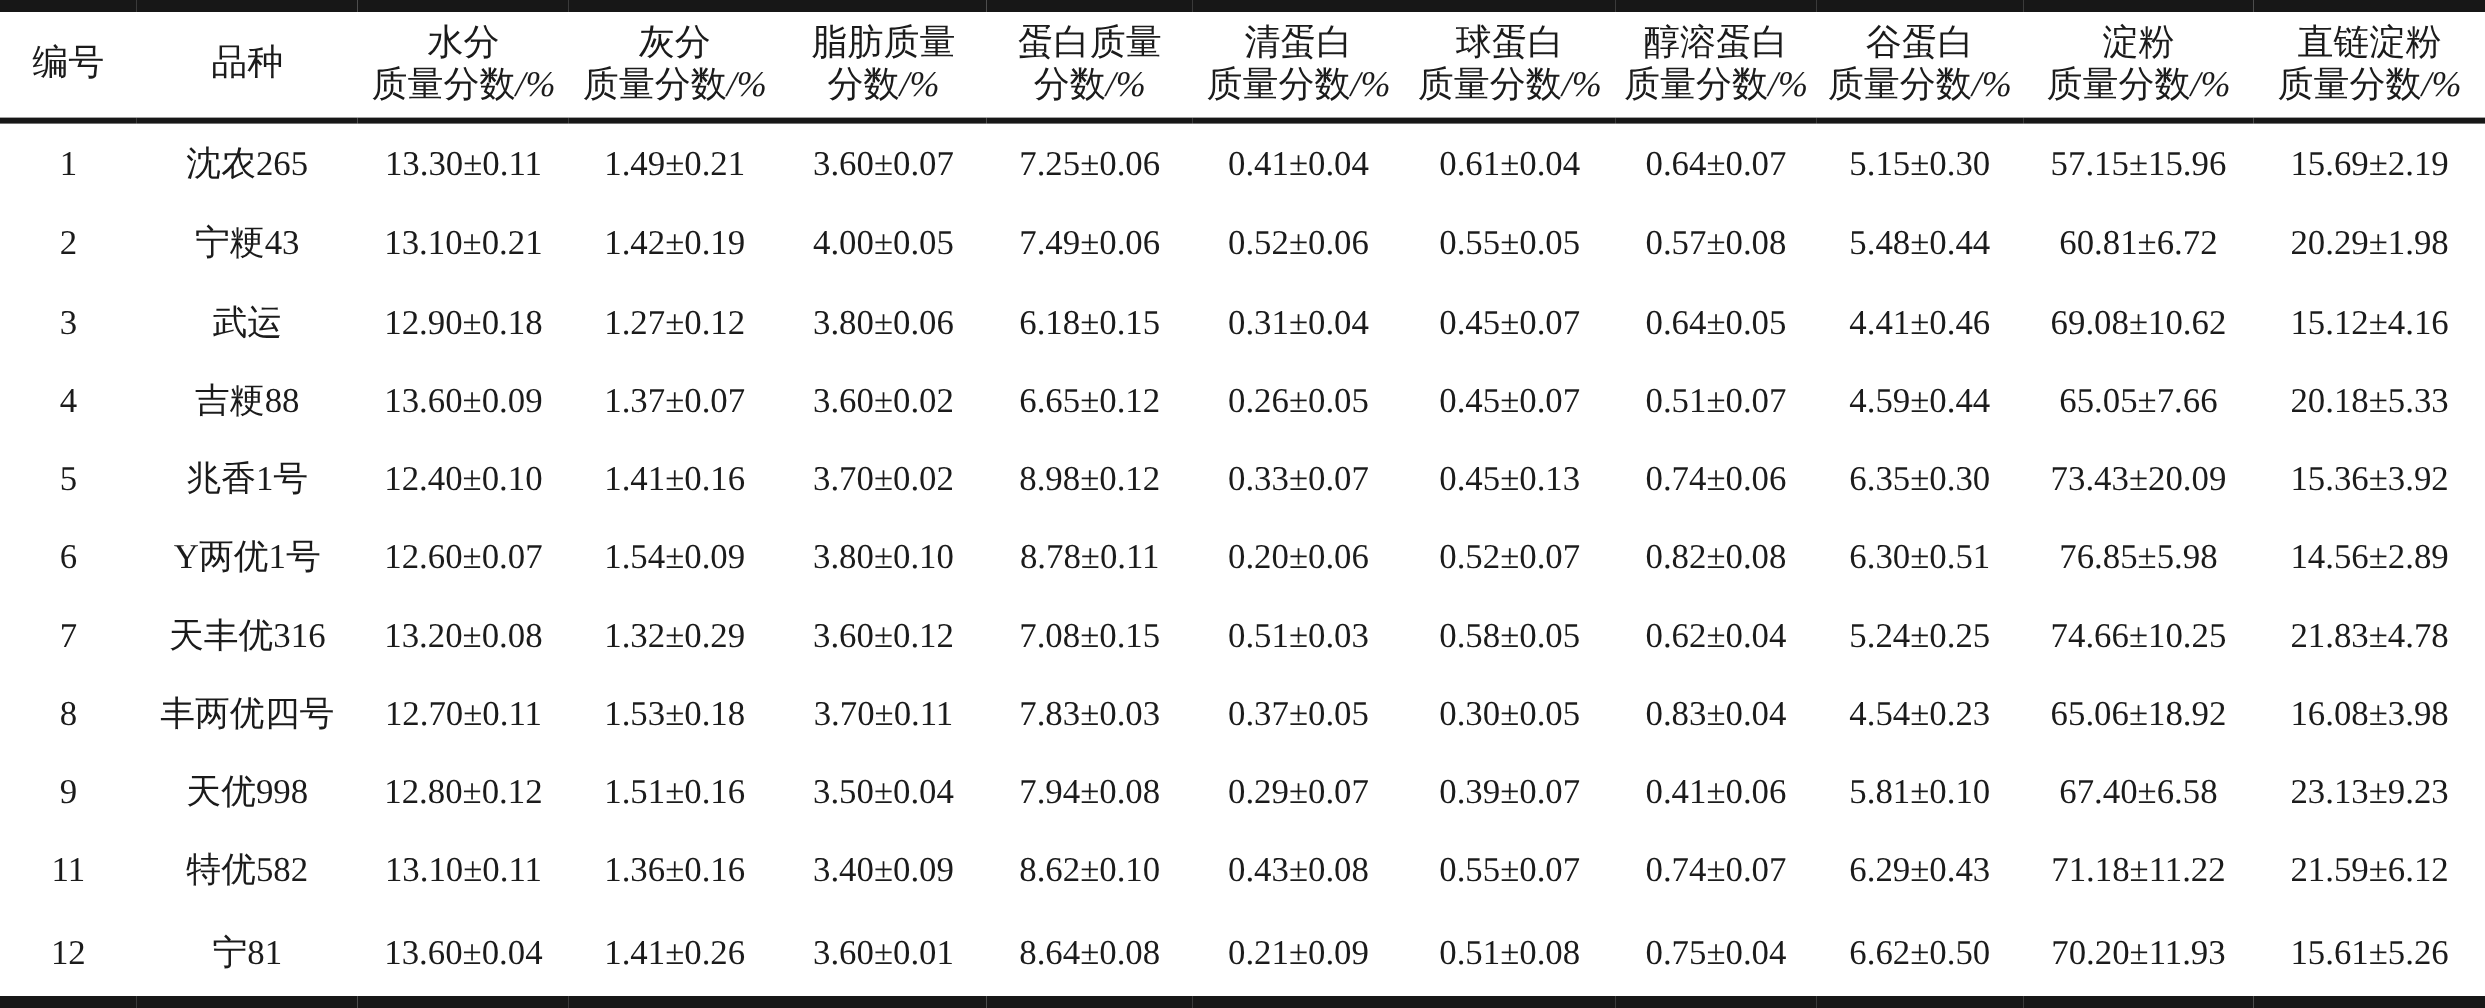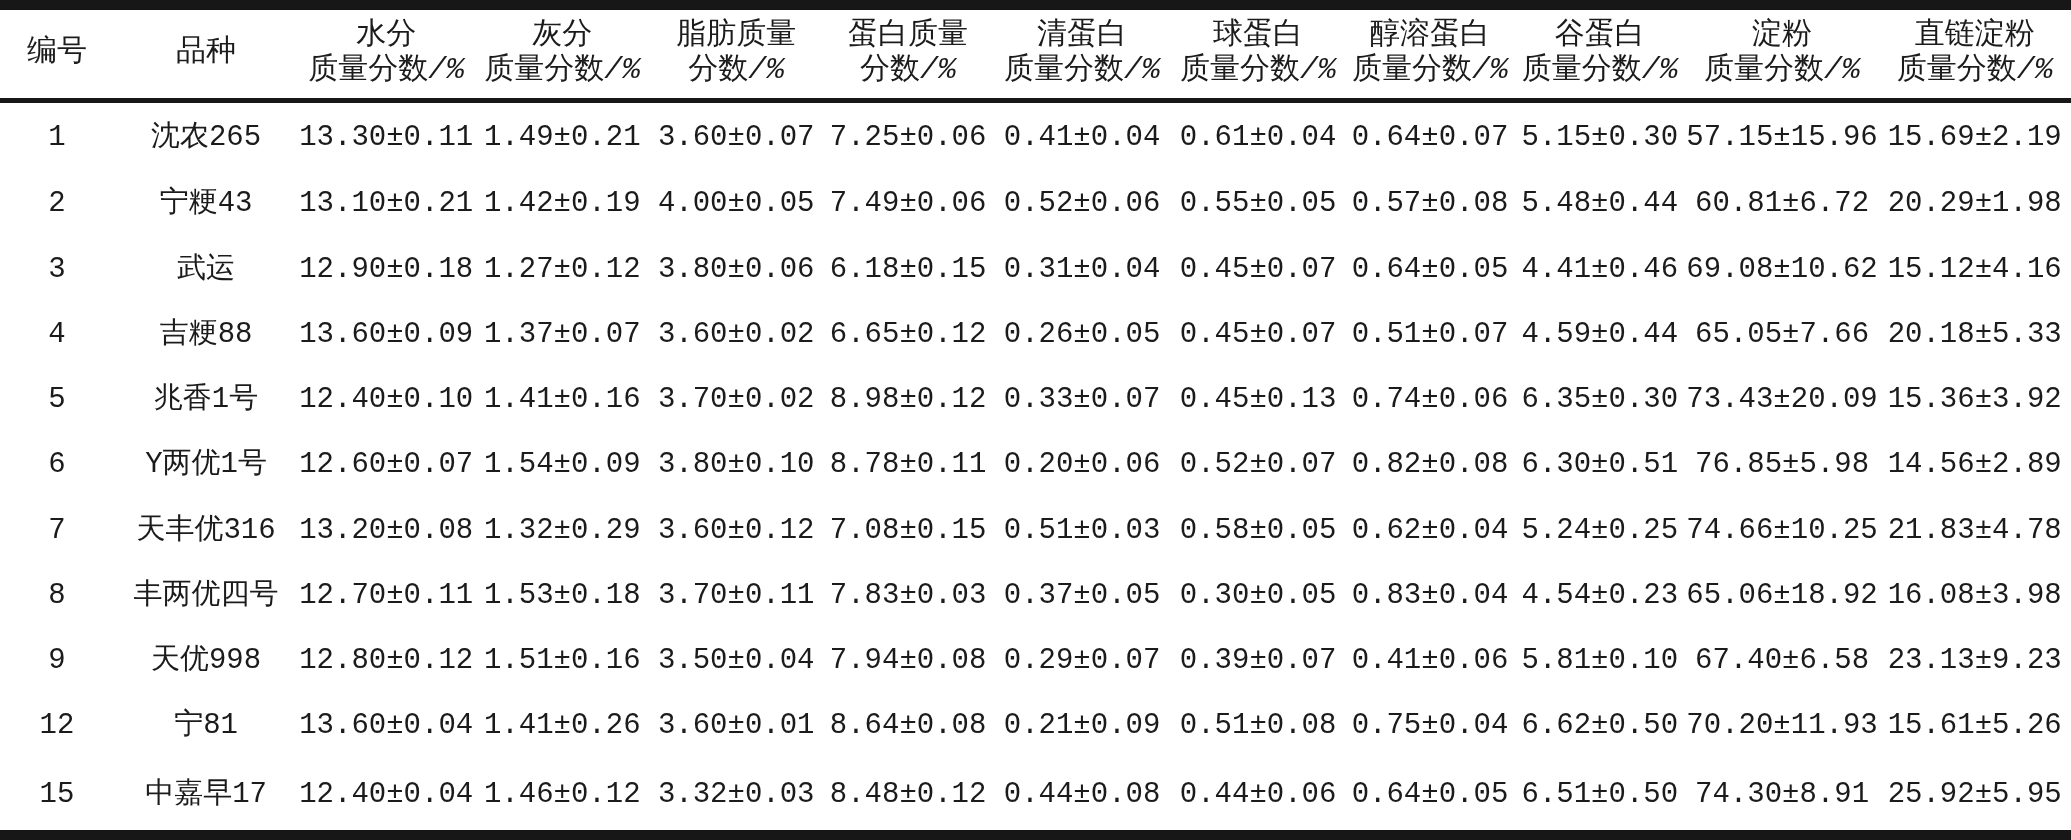--- a/index.html
+++ b/index.html
@@ -12,21 +12,20 @@
     height: 840px;
     overflow: hidden;
     font-family: "Liberation Serif", "DejaVu Serif", serif;
     color: #1b1b1b;
   }
   .table-wrap {
     position: absolute;
     left: 0; top: 0;
     width: 2071px;
     height: 684px;
-    font-family: Liberation Mono, monospace;
   }
   table.data-table {
     width: 2071px;
     height: 840px;
     border-collapse: collapse;
     table-layout: fixed;
     border-top: 10px solid #171717;
     border-bottom: 10px solid #171717;
   }
   col.c-no      { width: 5.5%; }
@@ -255,42 +254,42 @@
           <td>3.50±0.04</td>
           <td>7.94±0.08</td>
           <td>0.29±0.07</td>
           <td>0.39±0.07</td>
           <td>0.41±0.06</td>
           <td>5.81±0.10</td>
           <td>67.40±6.58</td>
           <td>23.13±9.23</td>
         </tr>
         <tr>
+          <td>11</td>
+          <td>特优582</td>
+          <td>13.10±0.11</td>
+          <td>1.36±0.16</td>
+          <td>3.40±0.09</td>
+          <td>8.62±0.10</td>
+          <td>0.43±0.08</td>
+          <td>0.55±0.07</td>
+          <td>0.74±0.07</td>
+          <td>6.29±0.43</td>
+          <td>71.18±11.22</td>
+          <td>21.59±6.12</td>
+        </tr>
+        <tr>
           <td>12</td>
           <td>宁81</td>
           <td>13.60±0.04</td>
           <td>1.41±0.26</td>
           <td>3.60±0.01</td>
           <td>8.64±0.08</td>
           <td>0.21±0.09</td>
           <td>0.51±0.08</td>
           <td>0.75±0.04</td>
           <td>6.62±0.50</td>
           <td>70.20±11.93</td>
           <td>15.61±5.26</td>
         </tr>
-        <tr>
-          <td>15</td>
-          <td>中嘉早17</td>
-          <td>12.40±0.04</td>
-          <td>1.46±0.12</td>
-          <td>3.32±0.03</td>
-          <td>8.48±0.12</td>
-          <td>0.44±0.08</td>
-          <td>0.44±0.06</td>
-          <td>0.64±0.05</td>
-          <td>6.51±0.50</td>
-          <td>74.30±8.91</td>
-          <td>25.92±5.95</td>
-        </tr>
       </tbody>
   </table>
 </div>
 
 </body></html>

